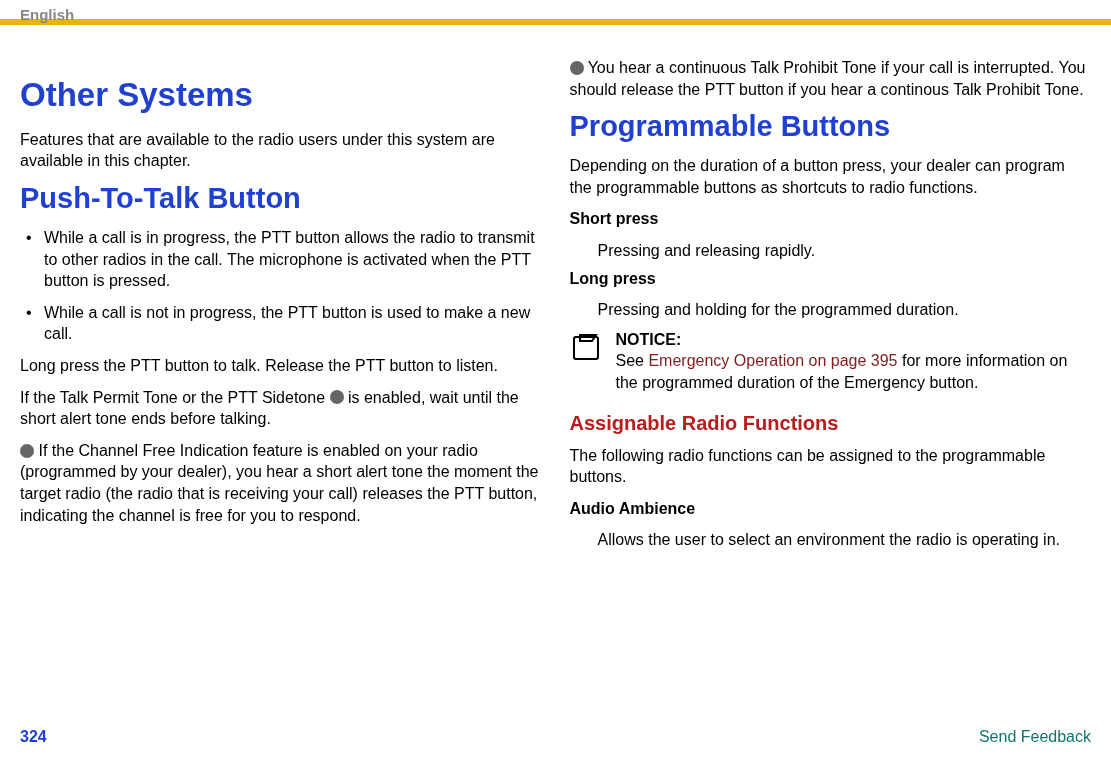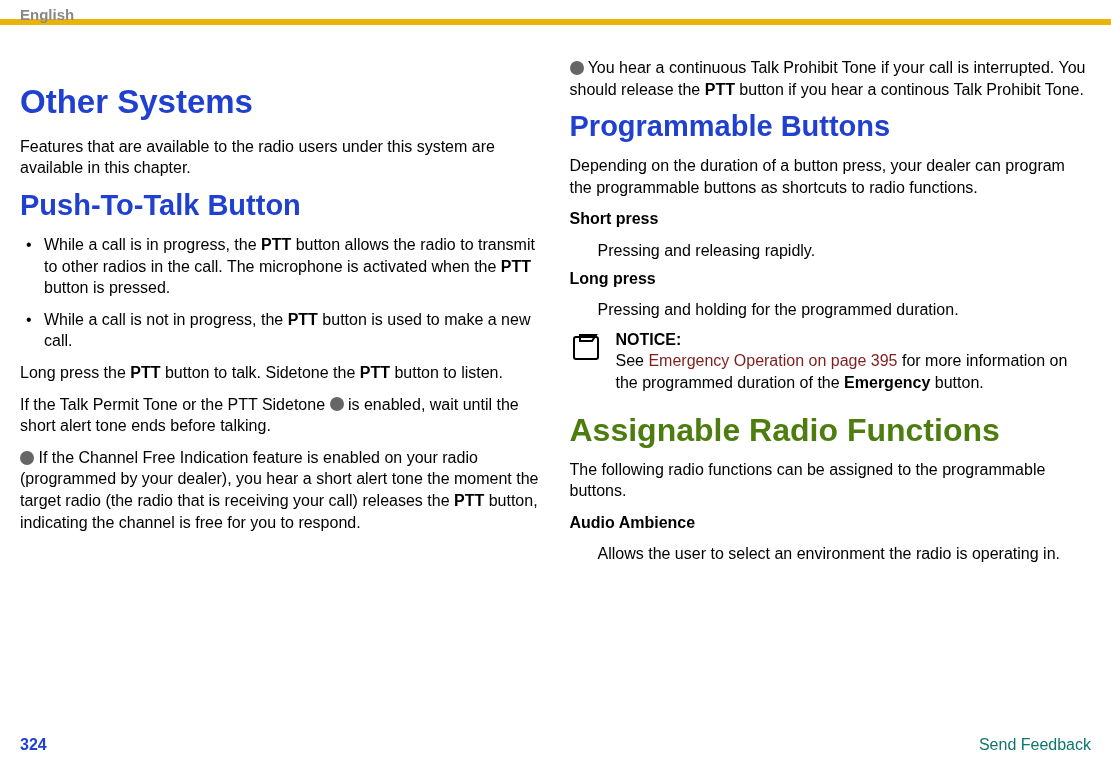--- a/index.html
+++ b/index.html
@@ -37,41 +37,41 @@
       margin-bottom: 15px;
     }
     h2.sub {
       color: #2040d0;
       font-size: 29px;
       font-weight: bold;
       margin-top: 8px;
       margin-bottom: 12px;
     }
     h3.sub2 {
-      color: #4d7c0f;
-      font-size: 32px;
+      color: #b91c1c;
+      font-size: 20px;
       font-weight: bold;
       margin-top: 18px;
       margin-bottom: 10px;
     }
     p, li, dd, dt {
       font-size: 16px;
       line-height: 1.35;
       color: #000;
     }
     p { margin-bottom: 10px; }
     ul { list-style: none; padding-left: 0; margin: 8px 0; }
     ul li { position: relative; padding-left: 24px; margin-bottom: 10px; }
     ul li::before {
       content: "•";
       position: absolute;
       left: 6px;
       top: 0;
     }
-    .bold { font-weight: bold; margin-top: 21px; }
+    .bold { font-weight: normal; margin-top: 21px; }
     .dt { font-weight: bold; margin-top: 6px; }
     .dd { padding-left: 28px; margin-bottom: 6px; }
     .link { color: #7f1d1d; }
     .notice {
       display: flex;
       align-items: flex-start;
       gap: 12px;
       margin-top: 8px;
     }
     .notice-icon {
@@ -85,21 +85,21 @@
       width: 14px;
       height: 14px;
       border-radius: 50%;
       background: #666;
       vertical-align: middle;
       position: relative;
       top: -1px;
     }
     .footer {
       position: absolute;
-      bottom: 8px;
+      bottom: 16px;
       left: 20px;
       right: 20px;
       display: flex;
       justify-content: space-between;
       font-size: 16px;
       font-weight: bold;
     }
     .footer .pagenum { color: #2040d0; }
     .footer .feedback { color: #0f766e; font-weight: normal; }
   </style>
@@ -116,21 +116,21 @@
     <h2 class="sub">Push-To-Talk Button</h2>
     <ul>
       <li>
         <span>While a call is in progress, the </span><span class="bold">PTT</span><span> button allows the radio to transmit to other radios in the call. The microphone is activated when the </span><span class="bold">PTT</span><span> button is pressed.</span>
       </li>
       <li>
         <span>While a call is not in progress, the </span><span class="bold">PTT</span><span> button is used to make a new call.</span>
       </li>
     </ul>
     <p>
-      <span>Long press the </span><span class="bold">PTT</span><span> button to talk. Sidetone the </span><span class="bold">PTT</span><span> button to listen.</span>
+      <span>Long press the </span><span class="bold">PTT</span><span> button to talk. Release the </span><span class="bold">PTT</span><span> button to listen.</span>
     </p>
     <p>
       <span>If the Talk Permit Tone or the PTT Sidetone </span><span class="inline-icon"></span><span> is enabled, wait until the short alert tone ends before talking.</span>
     </p>
     <p>
       <span class="inline-icon"></span><span> If the Channel Free Indication feature is enabled on your radio (programmed by your dealer), you hear a short alert tone the moment the target radio (the radio that is receiving your call) releases the </span><span class="bold">PTT</span><span> button, indicating the channel is free for you to respond.</span>
     </p>
   </div>
 
   <div class="col">

